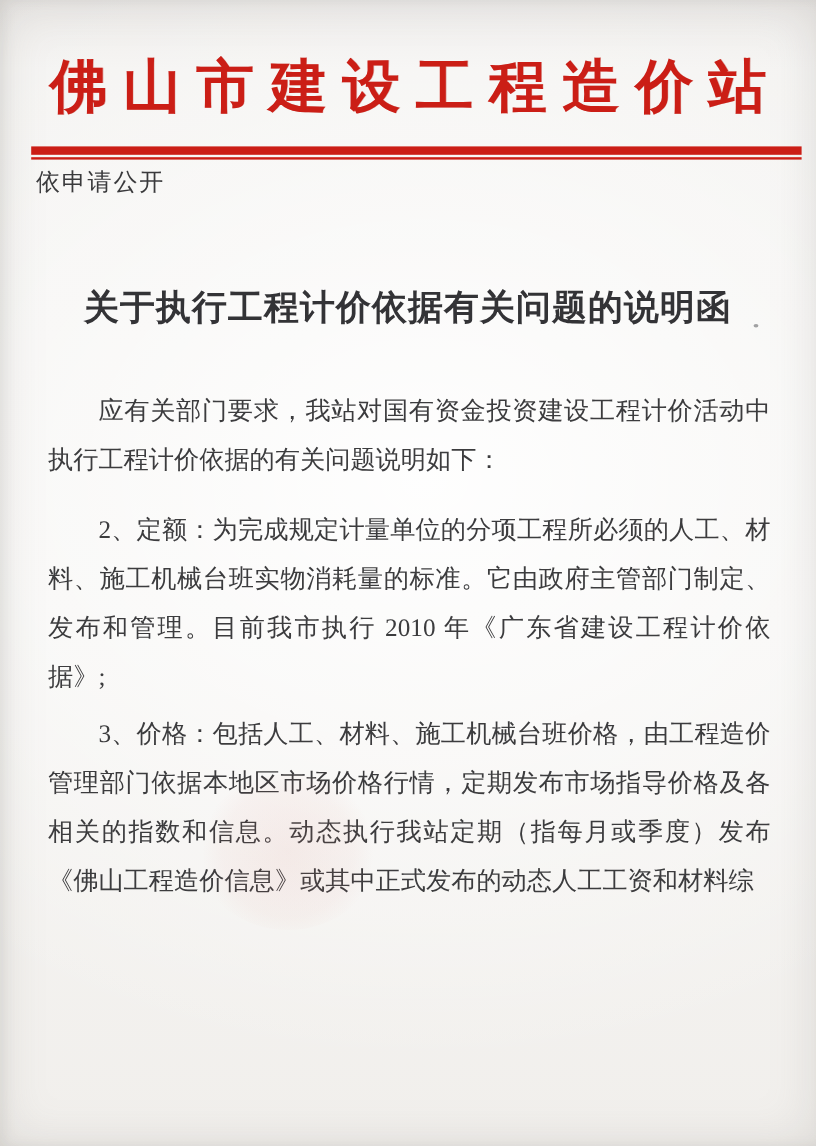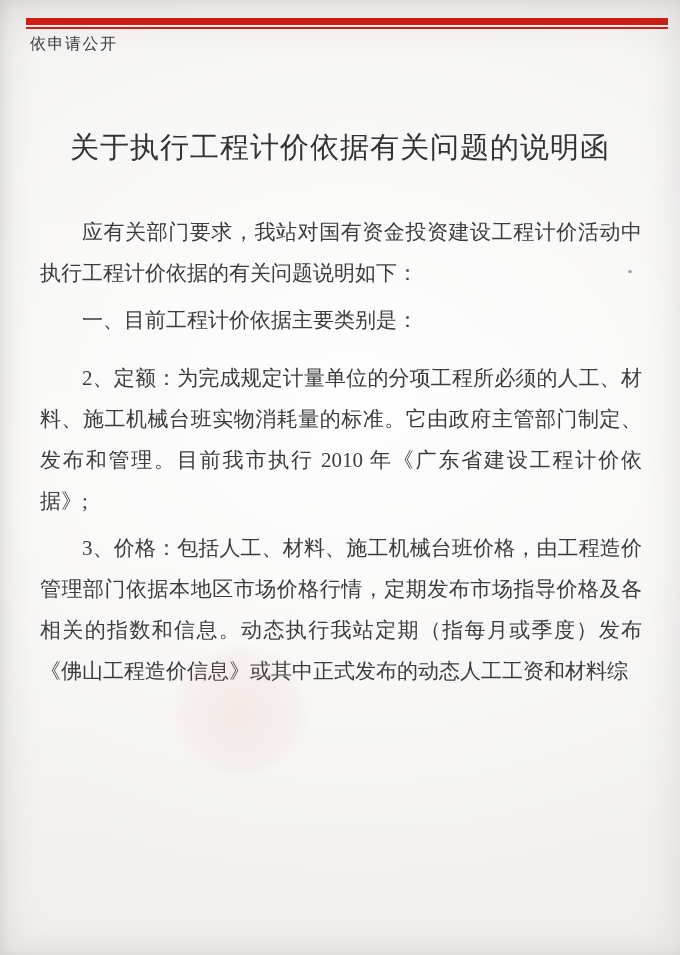--- a/index.html
+++ b/index.html
@@ -40,31 +40,31 @@
   }
   .rule-thin {
     height: 2px;
     margin-top: 2px;
   }
   .meta-row {
     display: flex;
     justify-content: space-between;
     align-items: flex-start;
     margin: 5px 36px 0 30px;
-    font-size: 16px;
+    font-size: 20px;
     letter-spacing: 1.5px;
     font-family: "Liberation Serif", "DejaVu Serif", serif;
   }
   .meta-row .doc-number { letter-spacing: 2px; }
   
   .doc-title {
     margin: 74px 30px 0 30px;
     text-align: center;
     font-size: 29px;
-    font-weight: normal;
+    font-weight: bold;
     letter-spacing: 1px;
     line-height: 36px;
     white-space: nowrap;
     color: #333336;
   }
   
   .body-text {
     margin: 47px 38px 0 40px;
     font-size: 21px;
     line-height: 41px;
@@ -96,34 +96,34 @@
     height: 3px;
     background: rgba(90,90,92,0.55);
     border-radius: 50%;
   }
 </style>
 </head>
 <body>
 
 <div class="page">
 
+  <div class="org-name" style="color: rgb(203, 30, 22);">佛山市建设工程造价站</div>
 
   <div class="red-rule">
     <div class="rule-thick" style="background: rgb(203, 30, 22);"></div>
     <div class="rule-thin" style="background: rgb(203, 30, 22);"></div>
   </div>
 
   <div class="meta-row">
     <span class="disclosure">依申请公开</span>
   </div>
 
   <h1 class="doc-title">关于执行工程计价依据有关问题的说明函</h1>
   <span class="title-dot"></span>
 
   <div class="body-text">
     <p>应有关部门要求，我站对国有资金投资建设工程计价活动中执行工程计价依据的有关问题说明如下：</p>
-    <p>一、目前工程计价依据主要类别是：</p>
     <p class="para-gap">2、定额：为完成规定计量单位的分项工程所必须的人工、材料、施工机械台班实物消耗量的标准。它由政府主管部门制定、发布和管理。目前我市执行 2010 年《广东省建设工程计价依据》;</p>
     <p>3、价格：包括人工、材料、施工机械台班价格，由工程造价管理部门依据本地区市场价格行情，定期发布市场指导价格及各相关的指数和信息。动态执行我站定期（指每月或季度）发布《佛山工程造价信息》或其中正式发布的动态人工工资和材料综</p>
   </div>
 
   <div class="seal-ghost"></div>
 </div>
 
 </body></html>

